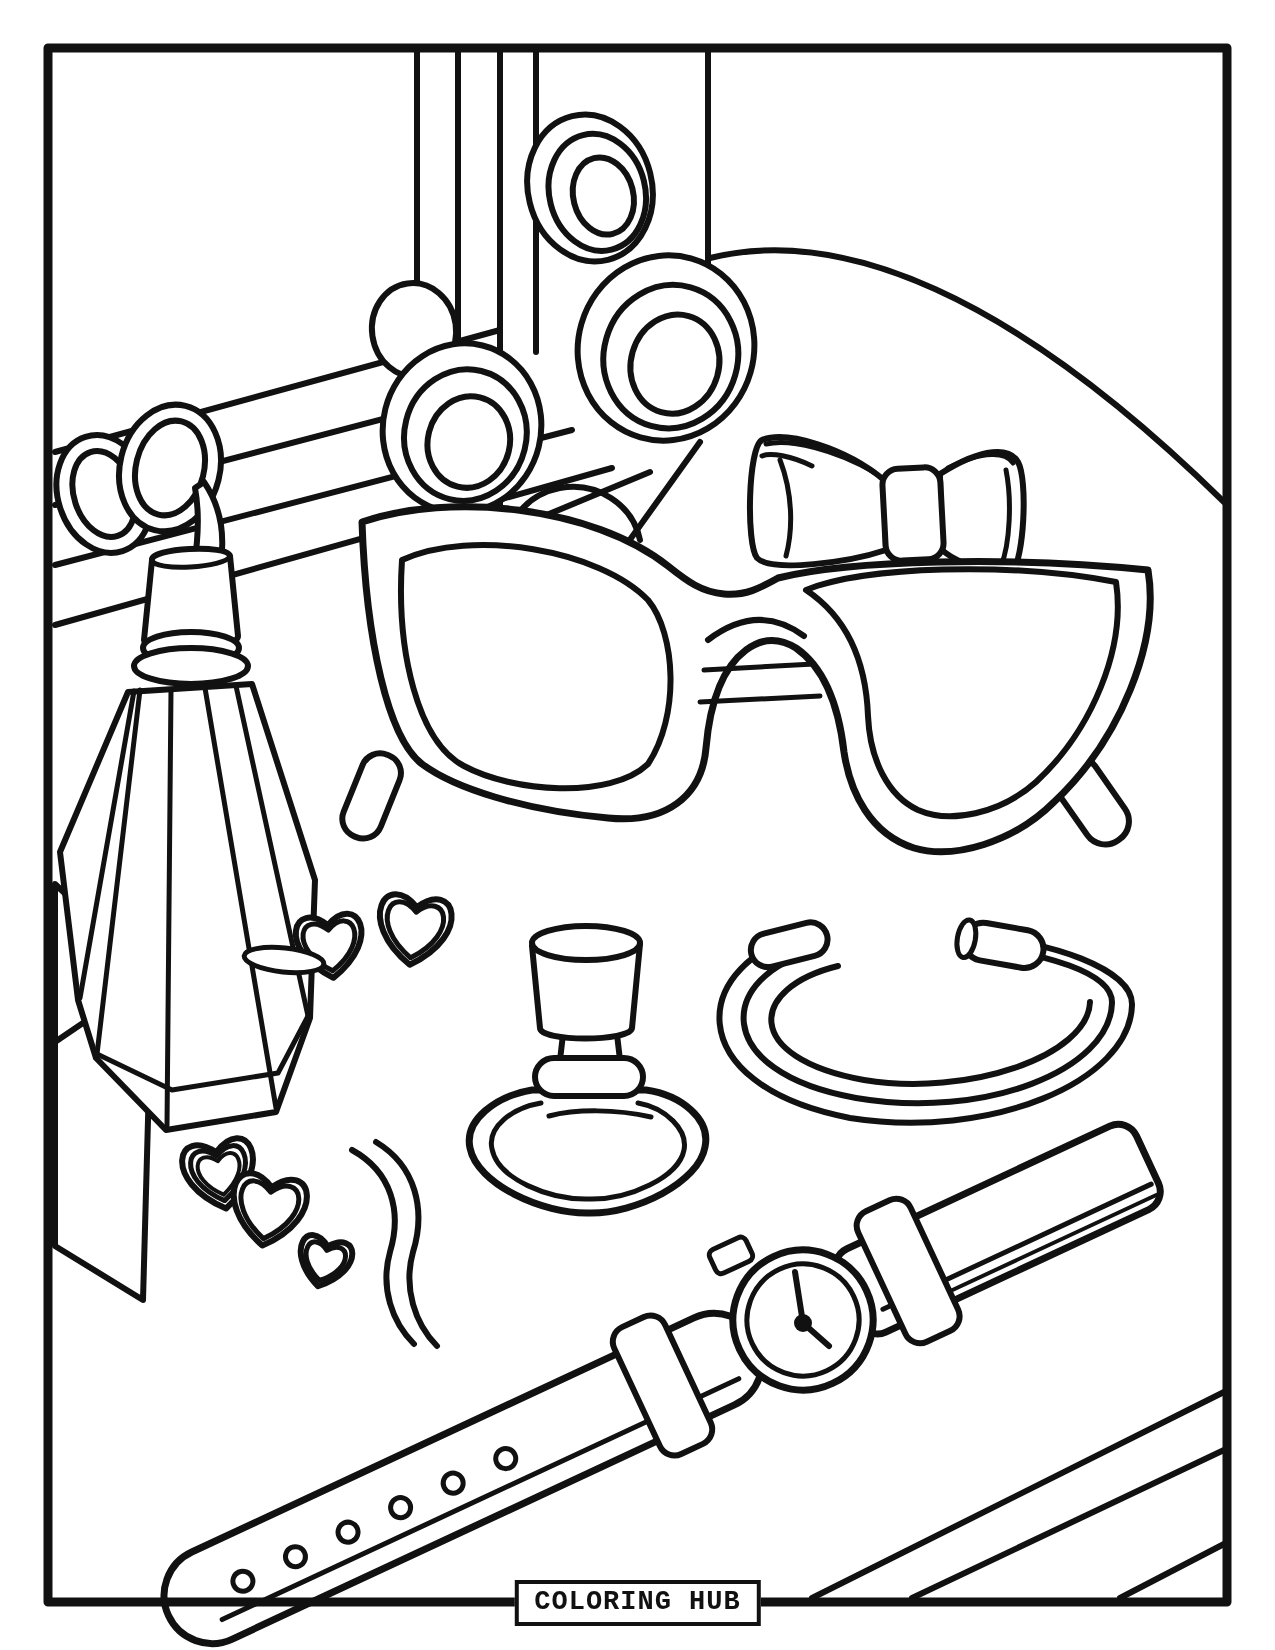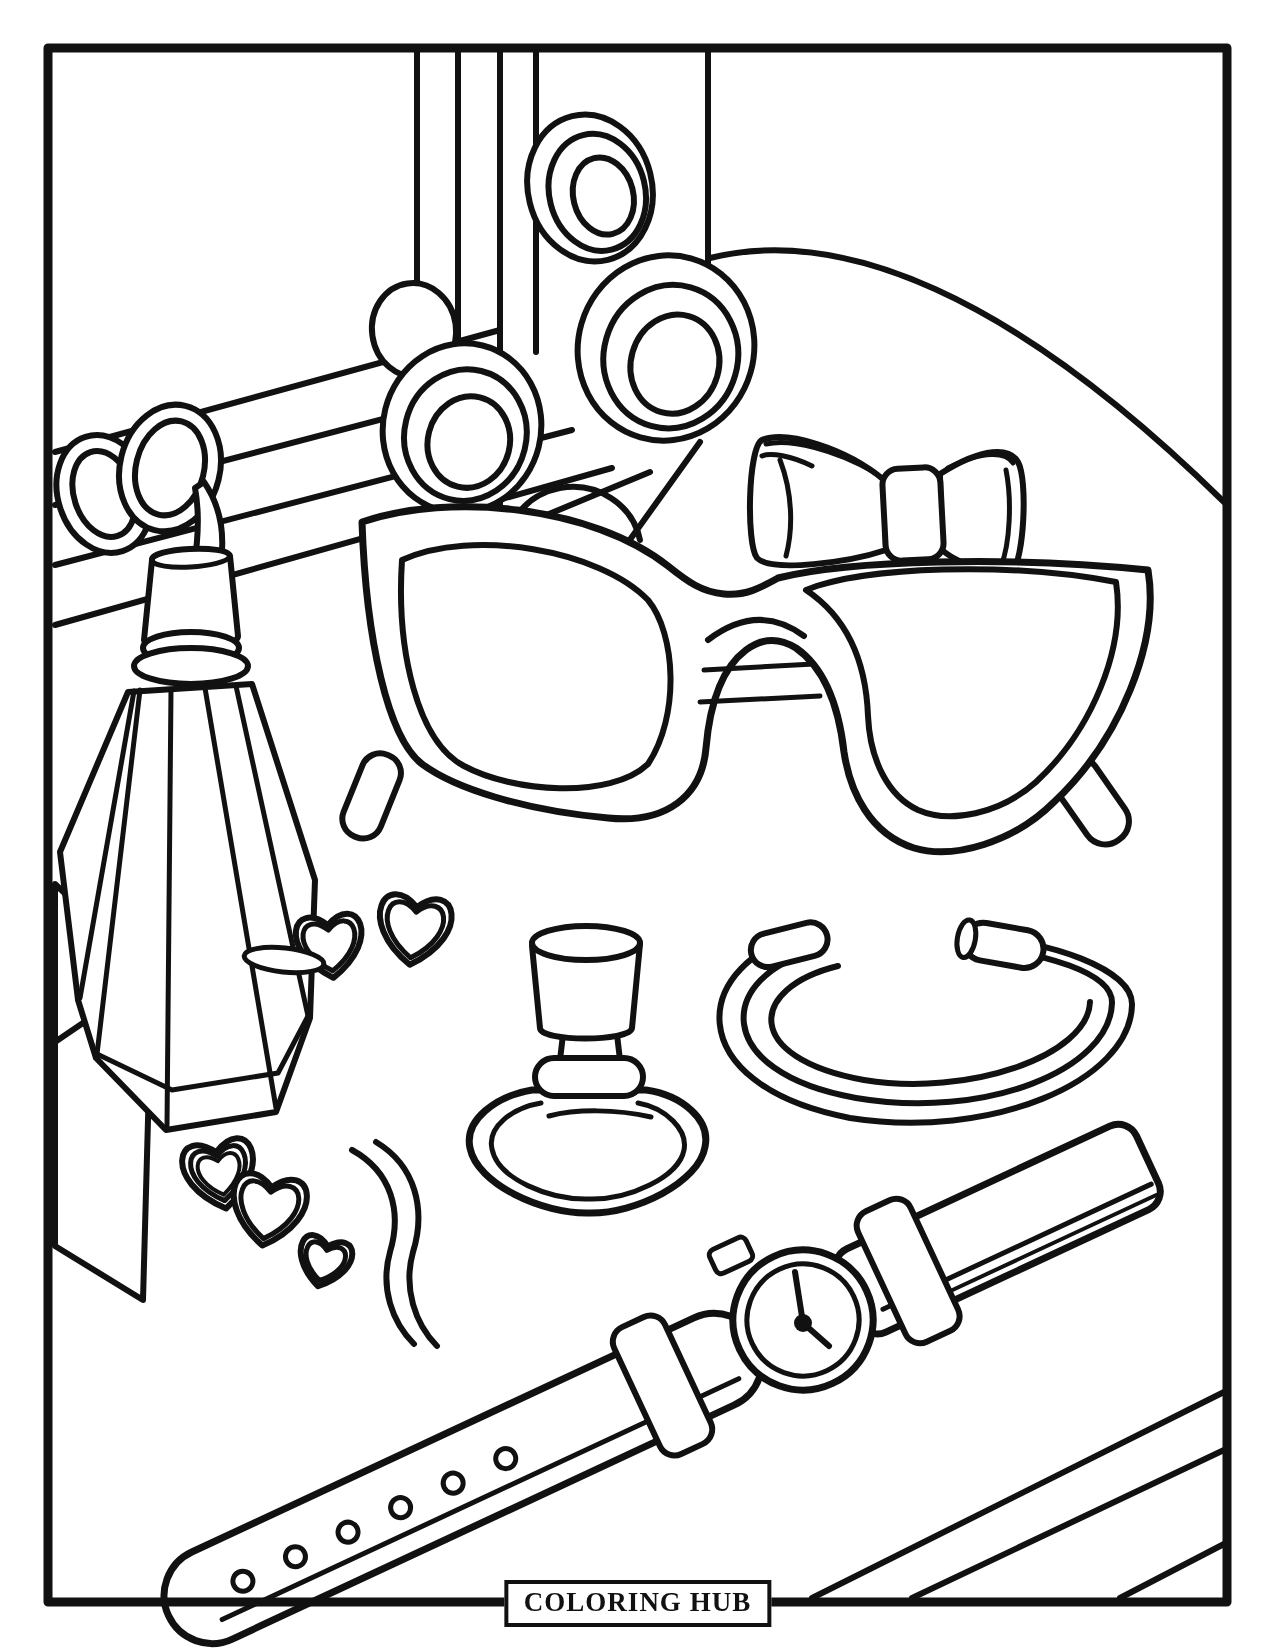--- a/index.html
+++ b/index.html
@@ -1,20 +1,20 @@
 <!DOCTYPE html>
 <html><head>
 <meta charset="utf-8">
 <style>
   html,body{margin:0;padding:0;background:#ffffff;}
   .page{
     position:relative;
     width:1275px;height:1650px;
     background:#ffffff;
-    font-family:Liberation Serif, serif;
+    font-family:Liberation Mono, monospace;
     overflow:hidden;
   }
   .page svg{position:absolute;left:0;top:0;}
   .footer-badge{
     position:absolute;
     left:50%;top:1580px;
     transform:translateX(-50%);
     background:#ffffff;
     border:4px solid #111111;
     padding:3px 16px 5px 16px;

